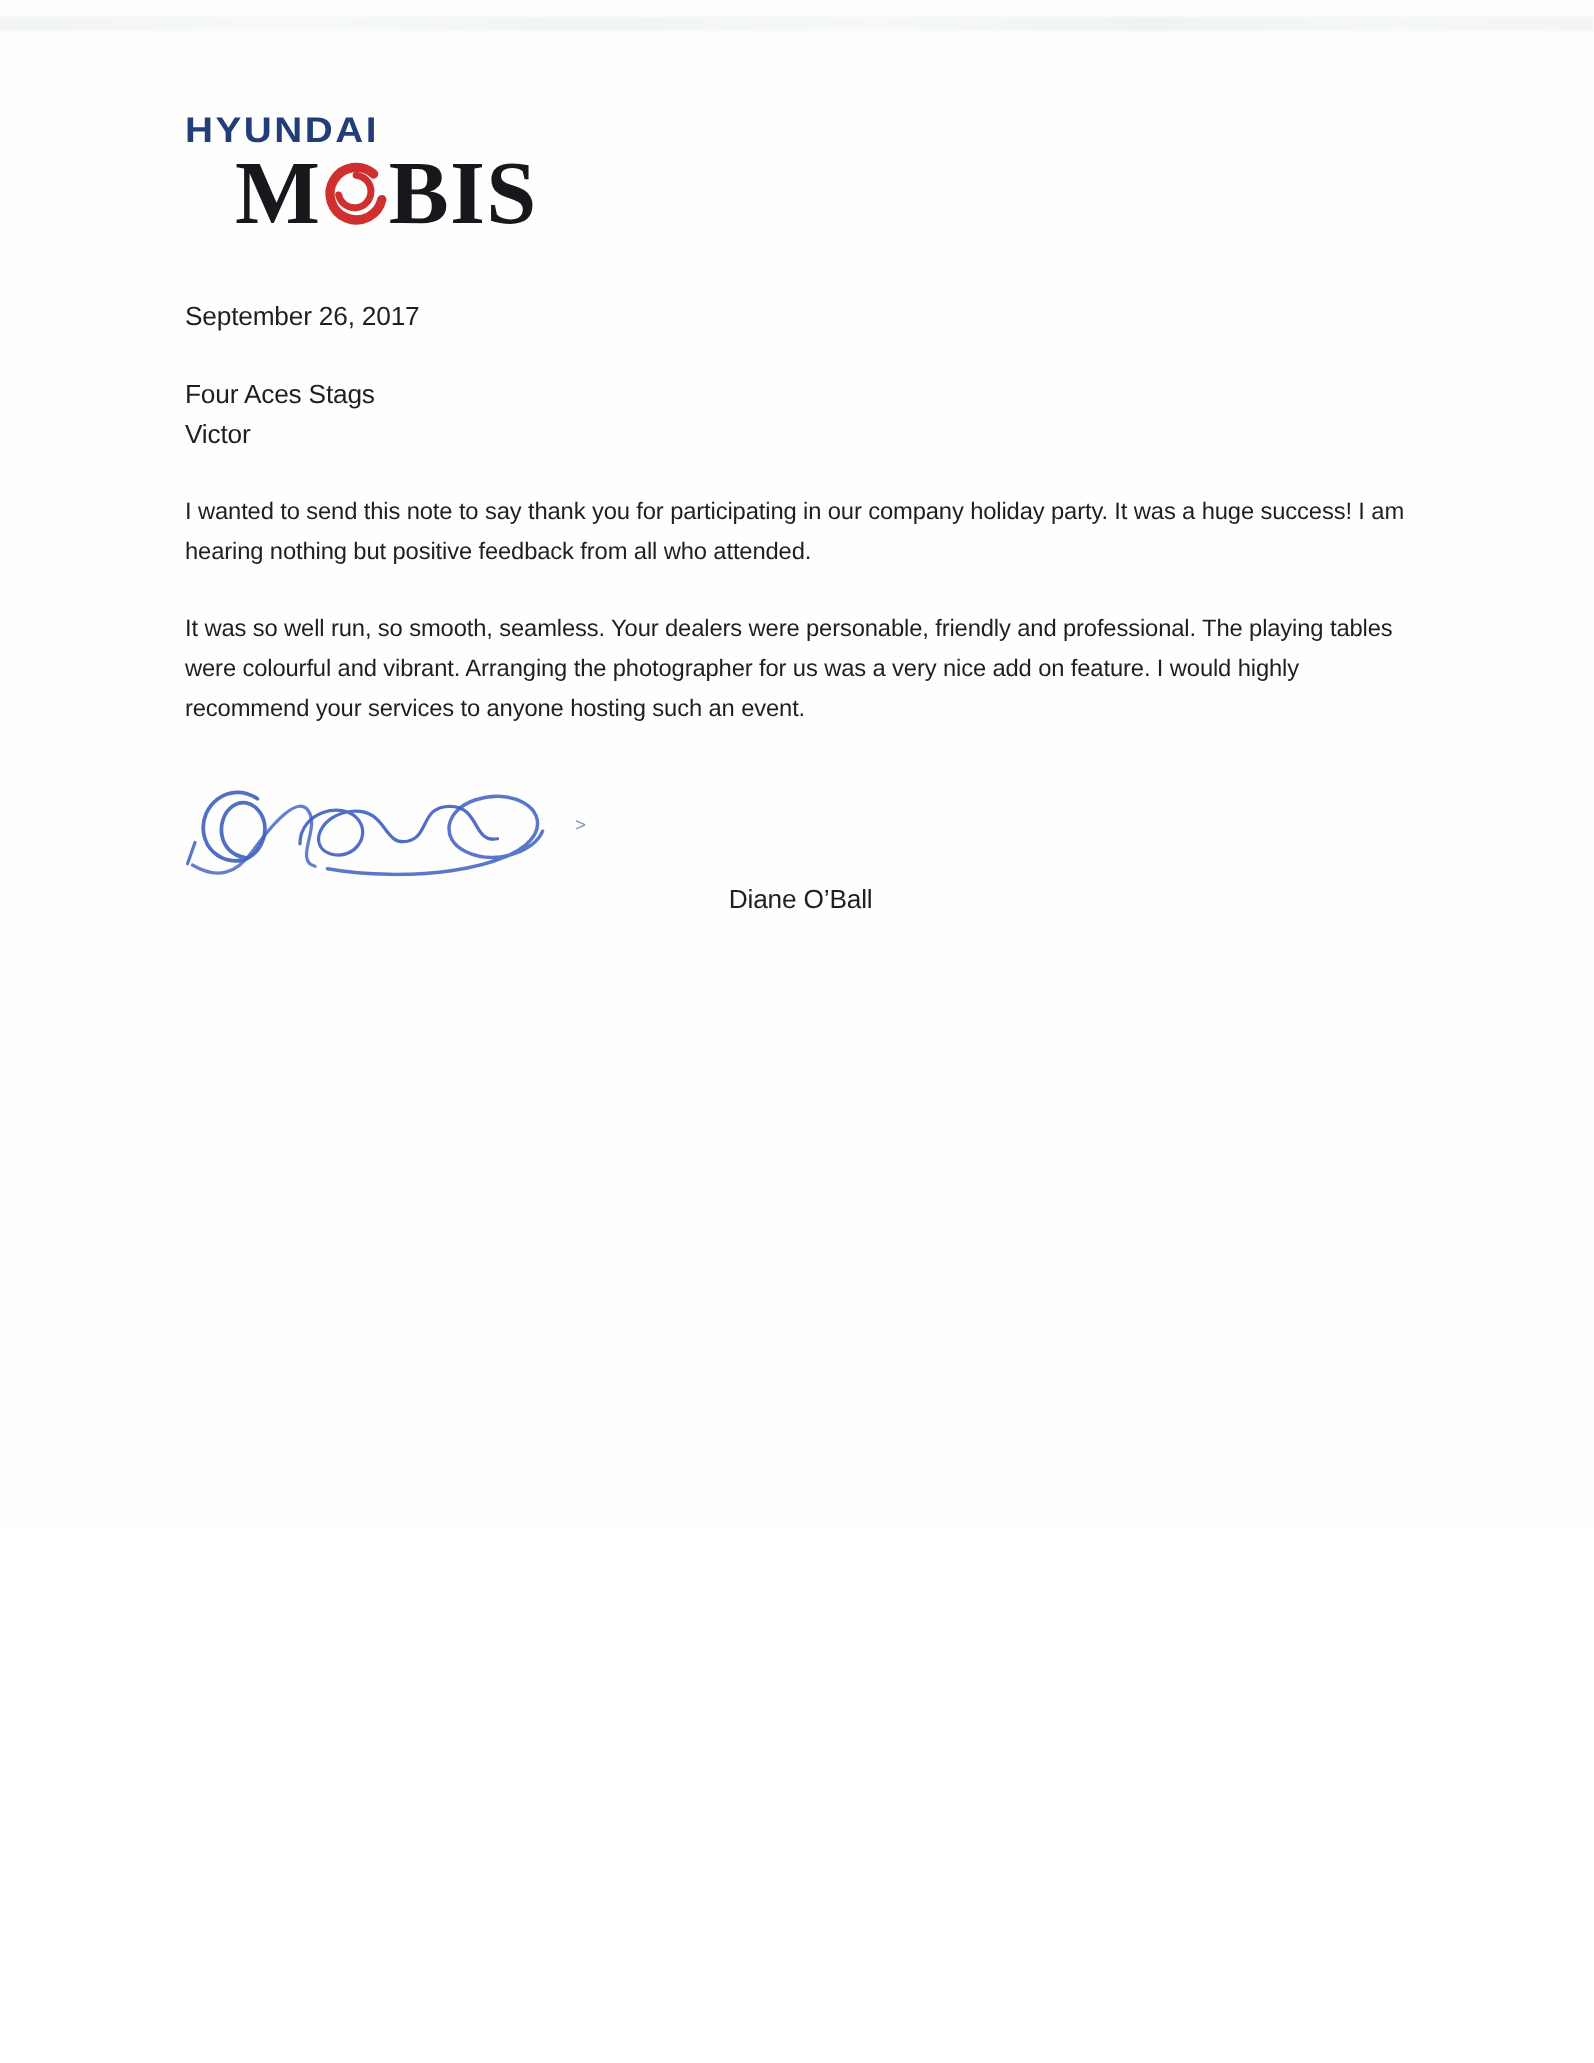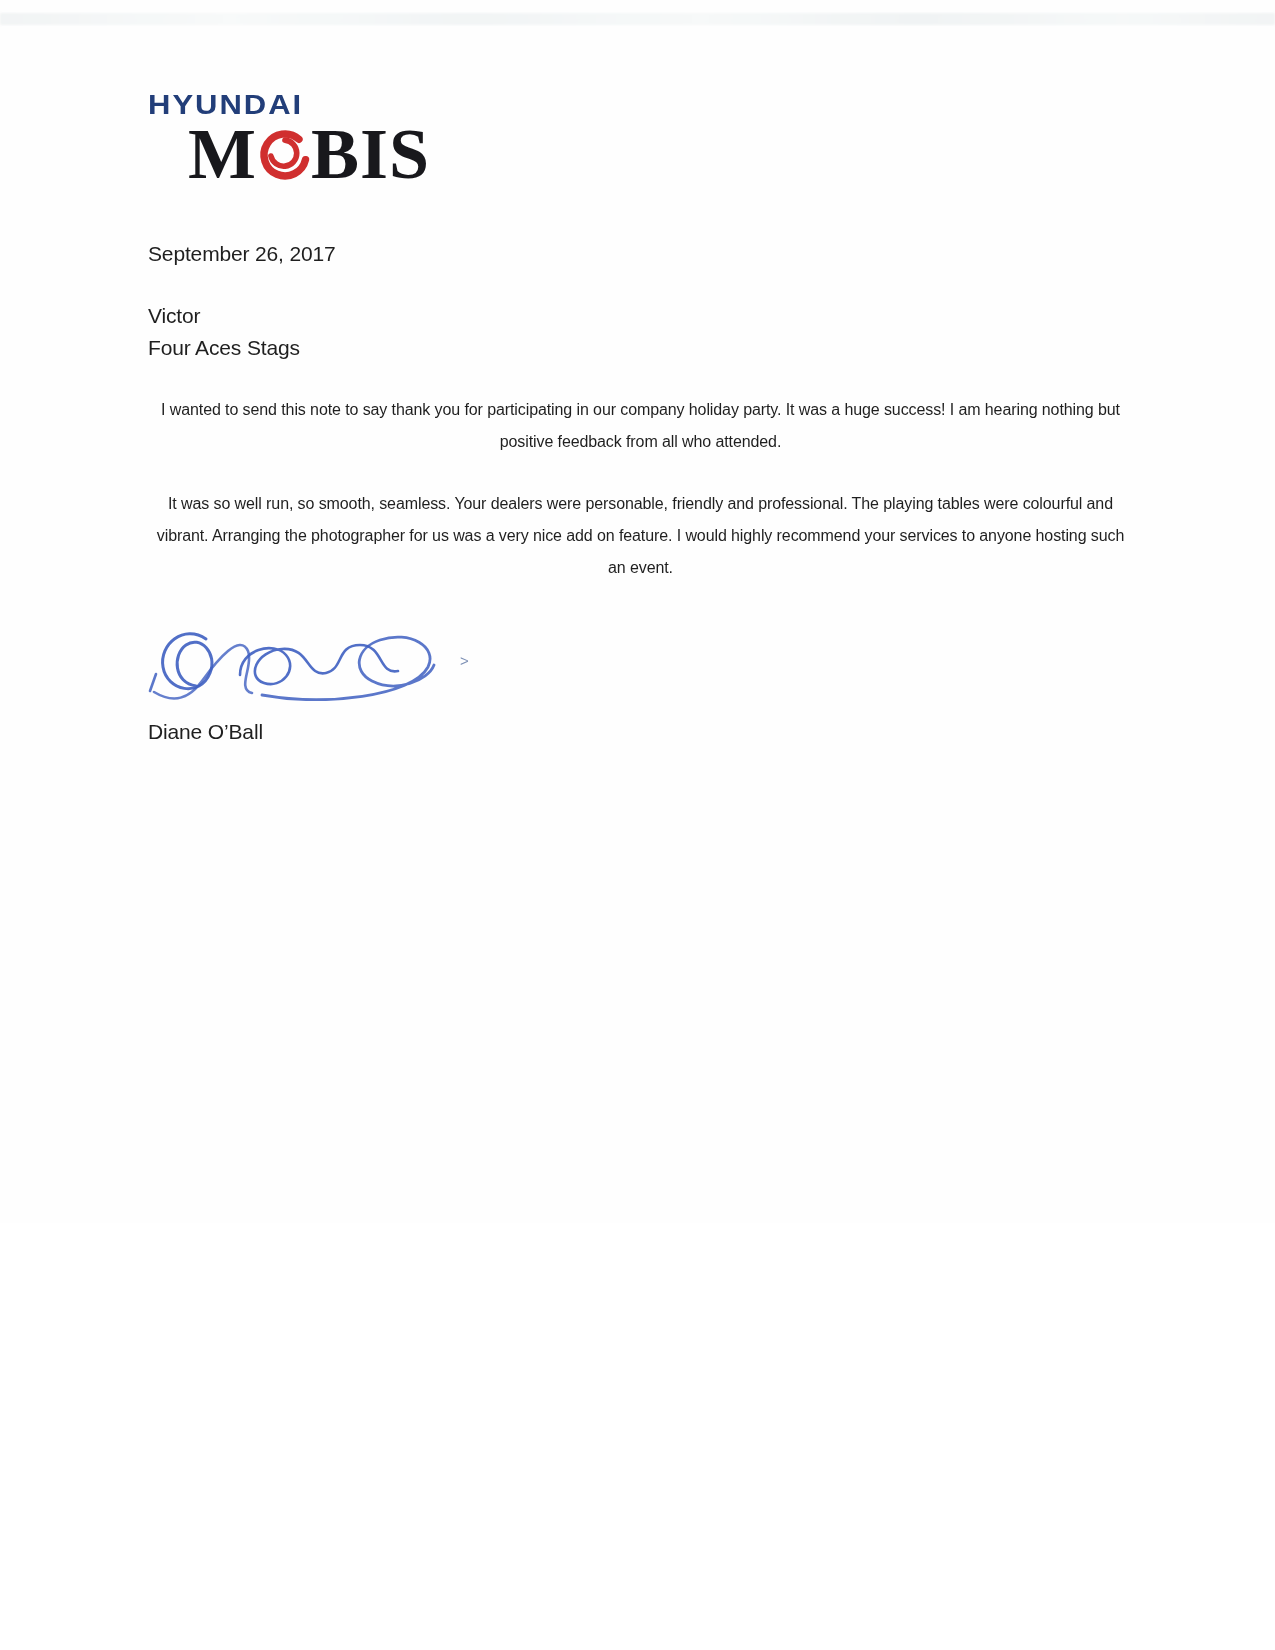--- a/index.html
+++ b/index.html
@@ -33,28 +33,28 @@
     margin-left:40px;margin-top:-2px;
     font-family:"Liberation Serif", serif;
     font-weight:700;font-size:72px;line-height:64px;
     color:#18181c;letter-spacing:1px;
     display:flex;align-items:center;
   }
   .mobis .swirl{display:inline-block;width:56px;height:56px;margin:4px -1px 0 -1px;}
   
   .line{font-size:21px;line-height:32px;letter-spacing:-0.15px;}
   .block{margin:0 0 30px 0;}
-  .para{margin:0 0 30px 0;font-size:16px;line-height:32px;letter-spacing:-0.1px;max-width:985px;text-align:center;}
+  .para{margin:0 0 30px 0;font-size:19px;line-height:32px;letter-spacing:-0.1px;max-width:985px;}
   .sig-row{margin:-4px 0 0 -4px;height:92px;display:flex;align-items:center;}
   .sig-row svg{display:block;}
   .stray-mark{
     font-size:15px;color:#7d90b5;margin-left:16px;margin-top:8px;
     font-family:"Liberation Sans", sans-serif;
   }
-  .signoff{margin-top:14px;}
+  .signoff{margin-top:2px;text-align:center;}
 </style>
 </head>
 <body>
 
 <div class="page">
   <div class="scan-streak"></div>
 
   <div class="content">
 
     <div class="logo">
@@ -67,22 +67,22 @@
             <path d="M31,13 A14,14 0 1 1 16,30" stroke="#d02f2f" stroke-width="6" stroke-linecap="round"></path>
           </svg>
         </span>
         <span>BIS</span>
       </div>
     </div>
 
     <div class="line block">September 26, 2017</div>
 
     <div class="block">
+      <div class="line">Four Aces Stags</div>
       <div class="line">Victor</div>
-      <div class="line">Four Aces Stags</div>
     </div>
 
 
     <p class="para">I wanted to send this note to say thank you for participating in our company holiday party. It was a huge success! I am hearing nothing but positive feedback from all who attended.</p>
     <p class="para">It was so well run, so smooth, seamless. Your dealers were personable, friendly and professional. The playing tables were colourful and vibrant. Arranging the photographer for us was a very nice add on feature. I would highly recommend your services to anyone hosting such an event.</p>
 
 
     <div class="sig-row">
       <svg viewBox="0 0 300 90" width="300" height="90" fill="none">
         <g stroke="#3e5fc1" stroke-linecap="round" stroke-linejoin="round" fill="none">

